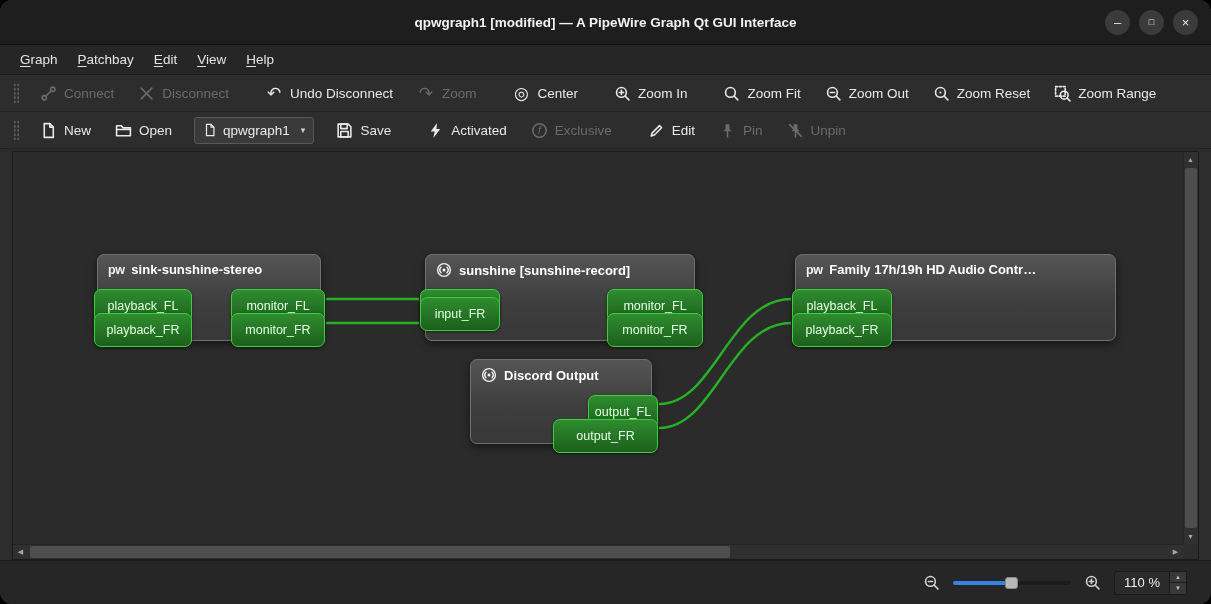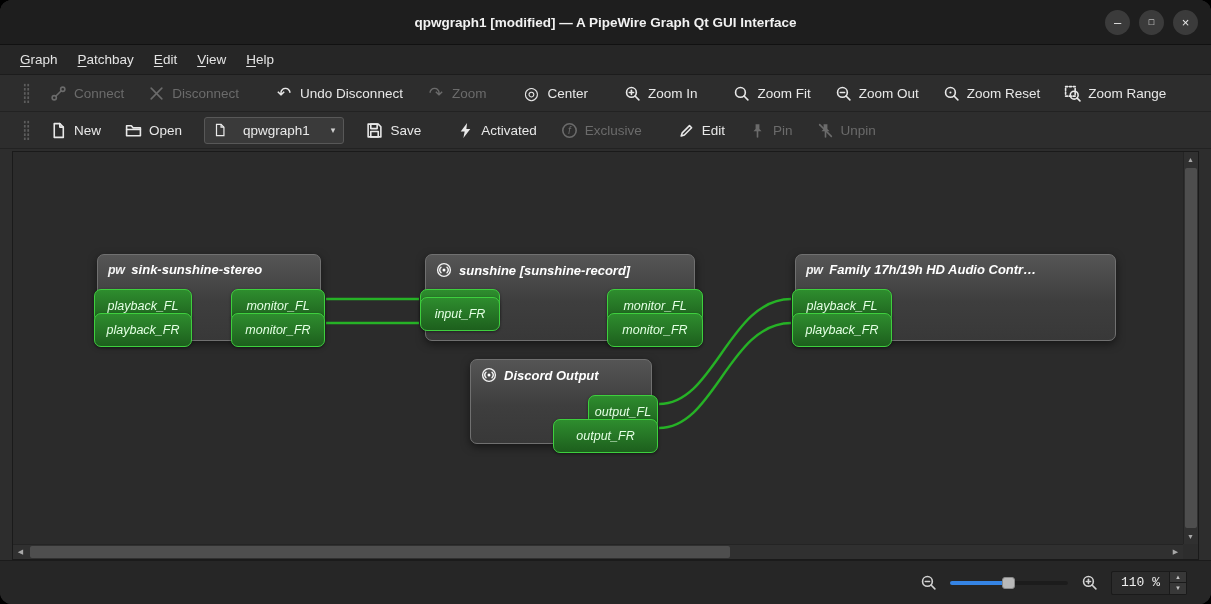--- a/index.html
+++ b/index.html
@@ -24,54 +24,53 @@
   .menubar {
     height:30px; background:#262626; border-bottom:1px solid #1c1c1c;
     display:flex; align-items:stretch; padding-left:10px; flex:none;
     font-size:13.5px; color:#e4e4e4;
   }
   .menu-item { display:flex; align-items:center; padding:0 10px; }
   .mn { text-decoration:underline; text-underline-offset:2px; }
   
   .toolbar {
     height:37px; background:#2d2d2d; border-bottom:1px solid #222;
-    display:flex; align-items:center; padding-left:16px; flex:none; gap:2px;
+    display:flex; align-items:center; padding-left:6px; flex:none; gap:2px;
   }
   .tb-handle {
     width:7px; height:20px; margin:0 7px; flex:none;
     background-image:radial-gradient(circle, #5d5d5d 1px, transparent 1.3px);
     background-size:3.5px 4.2px;
   }
   .tb-btn {
     display:flex; align-items:center; gap:7px; padding:0 11px; height:30px;
     color:#e8e8e8; font-size:13.5px; border-radius:3px; white-space:nowrap;
   }
   .tb-btn.disabled { color:#6b6b6b; }
   .tb-btn svg { width:17px; height:17px; flex:none; stroke:currentColor; fill:none; stroke-width:1.5; stroke-linecap:round; stroke-linejoin:round; }
   .glyph-icon { font-size:17px; line-height:1; width:18px; text-align:center; }
   .grp { margin-left:12px; }
   .combo {
-    display:flex; align-items:center; gap:16px; height:27px; padding:0 8px; margin:0 9px;
+    display:flex; align-items:center; gap:6px; height:27px; padding:0 8px; margin:0 9px;
     background:#3a3a3a; border:1px solid #585858; border-radius:3px; color:#eaeaea; font-size:13.5px;
   }
   .combo svg { width:14px; height:14px; stroke:currentColor; fill:none; stroke-width:1.4; }
   .combo-arrow { font-size:9px; color:#cfcfcf; margin-left:5px; }
   
   .canvas-area {
     position:relative; margin:2px 12px 0 12px; height:409px; flex:none;
     border:1px solid #1a1a1a; background:#2f2f2f;
   }
   .canvas { position:absolute; left:0; top:0; right:15px; bottom:15px; background:#2b2b2b; overflow:hidden; }
   .connections { position:absolute; left:0; top:0; }
   .conn { stroke:#26b226; stroke-width:2.4; fill:none; }
   .node {
     position:absolute; border:1px solid #707070; border-radius:7px;
     background:linear-gradient(180deg,#555 0%, #3e3e3e 55%, #383838 100%);
     box-shadow:0 3px 8px rgba(0,0,0,.5);
-    font-style:italic;
   }
   .node-title {
     display:flex; align-items:center; gap:7px; padding:7px 10px 0 10px;
     color:#fff; font-weight:bold; font-size:13px; white-space:nowrap; overflow:hidden;
   }
   .pw-glyph { font-size:12.5px; font-weight:bold; letter-spacing:-.5px; color:#f2f2f2; }
   .node-title svg { width:16px; height:16px; flex:none; stroke:#f2f2f2; fill:none; stroke-width:1.4; stroke-linecap:round; }
   .port {
     position:absolute; height:21px; border:1.5px solid #3ecf3e; border-radius:7px;
     background:linear-gradient(180deg,#2e8d2e,#1d5f1d); color:#e4ffe4;
@@ -90,21 +89,21 @@
     flex:1; background:#262626; border-top:1px solid #1b1b1b;
     display:flex; align-items:center; justify-content:flex-end; padding-right:24px; gap:13px;
   }
   .statusbar svg { width:17px; height:17px; stroke:#d2d2d2; fill:none; stroke-width:1.5; stroke-linecap:round; }
   .zoom-slider { position:relative; width:118px; height:14px; }
   .slider-track { position:absolute; left:0; right:0; top:5px; height:4px; border-radius:2px;
     background:linear-gradient(to right, #3584e4 0 50%, #1c1c1c 50% 100%); }
   .slider-handle { position:absolute; left:52px; top:1px; width:13px; height:12px; border-radius:3px;
     background:#b9b9b9; border:1px solid #888; }
   .spinbox { display:flex; align-items:stretch; background:#2b2b2b; border:1px solid #1a1a1a; border-radius:2px; height:24px; }
-  .spin-value { display:flex; align-items:center; padding:0 9px; font-size:13px; color:#efefef;font-family:Liberation Mono, monospace; }
+  .spin-value { display:flex; align-items:center; padding:0 9px; font-size:13px; color:#efefef; }
   .spin-btns { display:flex; flex-direction:column; border-left:1px solid #1a1a1a; width:17px; }
   .spin-btn { flex:1; display:flex; align-items:center; justify-content:center; font-size:6px; color:#c5c5c5; background:#383838; }
   .spin-btn:first-child { border-bottom:1px solid #1a1a1a; }
 </style>
 </head>
 <body>
 
 <div class="window">
 
   <div class="titlebar">

